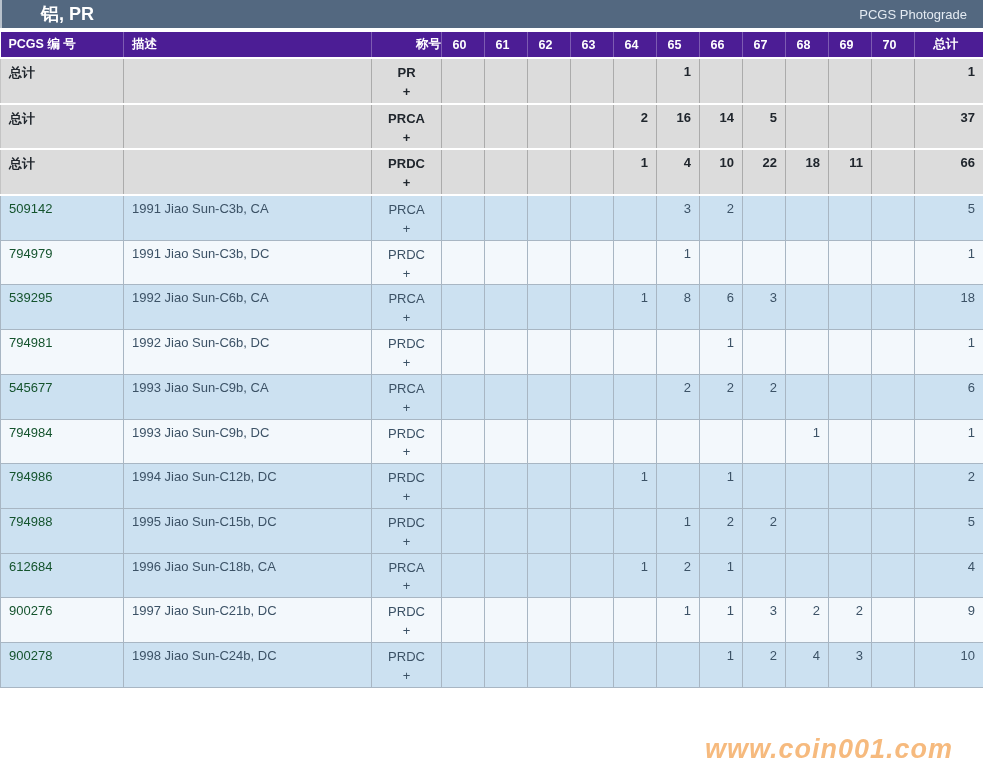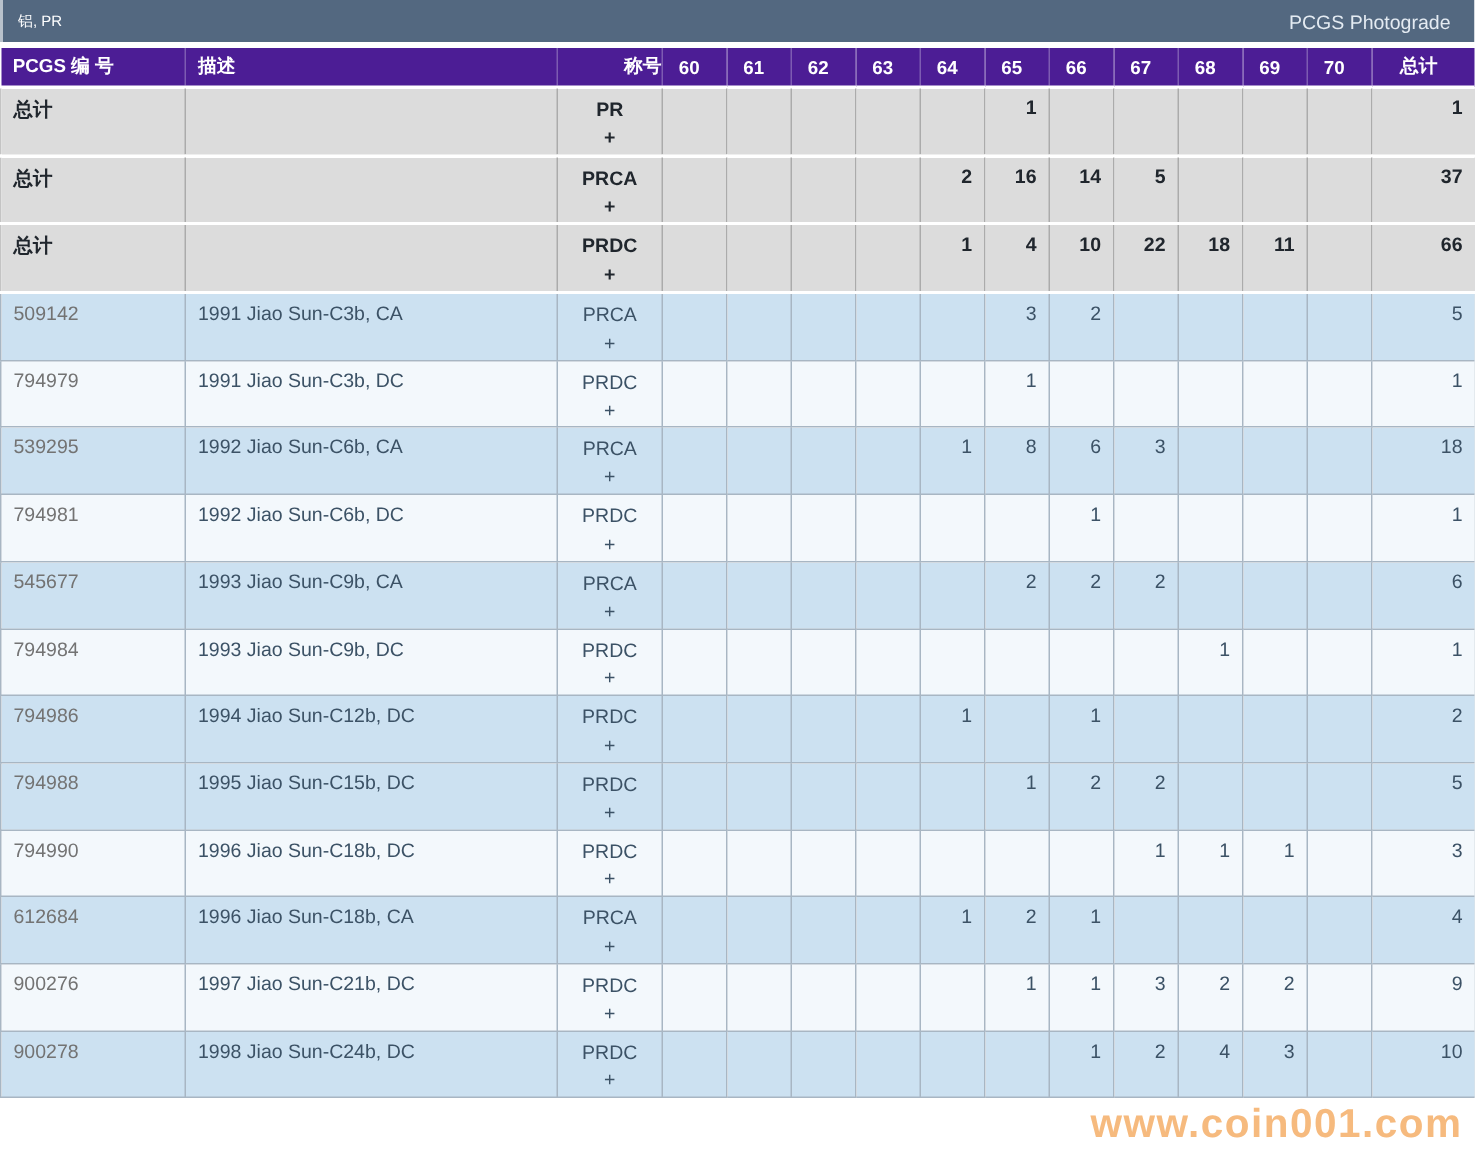--- a/index.html
+++ b/index.html
@@ -7,21 +7,21 @@
     width:983px;height:771px;position:relative;overflow:hidden;background:#ffffff;
     font-family:"Liberation Sans","DejaVu Sans",sans-serif;
     -webkit-font-smoothing:antialiased;
   }
   
   .titlebar{
     height:28px;background:#536880;display:flex;align-items:center;
     justify-content:space-between;padding:0 16px 0 10px;box-sizing:border-box;
     margin-bottom:4px;border-left:2px solid #b9c2cc;
   }
-  .titlebar .title{color:#ffffff;font-weight:normal;font-size:10px;}
+  .titlebar .title{color:#ffffff;font-weight:bold;font-size:18px;margin-left:29px;}
   .titlebar .right{color:#e4ebf2;font-size:13px;}
   
   table{border-collapse:collapse;table-layout:fixed;width:983px;}
   thead th{
     background:#4c1d95;color:#ffffff;font-size:12.5px;font-weight:bold;
     height:26px;padding:0;box-sizing:border-box;vertical-align:middle;
     border-right:1px solid rgba(255,255,255,0.28);
     border-bottom:2px solid #ffffff;white-space:nowrap;
   }
   thead th:last-child{border-right:none;}
@@ -40,25 +40,25 @@
   
   .total-row td{
     background:#dcdcdc;border-right:1px solid #ababab;border-bottom:2px solid #ffffff;
   }
   .total-row td:first-child{border-left:1px solid #c4c4c4;}
   .c-label{text-align:left;padding-left:8px;}
   .c-desc{text-align:left;padding-left:8px;}
   .c-desig{text-align:center;line-height:1.45;}
   .c-grade,.c-total{text-align:right;padding-right:8px;}
   .b{font-weight:bold;color:#20262d;}
-  .link{color:#737373;cursor:pointer;}
+  .link{color:#14532d;cursor:pointer;}
   
   .watermark{
-    position:absolute;right:8px;bottom:6px;font-size:27px;font-weight:bold;
-    color:rgba(243,166,90,0.78);letter-spacing:1px;pointer-events:none;
+    position:absolute;right:30px;bottom:6px;font-size:27px;font-weight:bold;
+    color:rgba(243,166,90,0.78);letter-spacing:1px;pointer-events:none;font-style:italic;
   }
 </style>
 </head>
 <body>
 
 <div class="titlebar">
   <span class="title">铝, PR</span>
   <span class="right">PCGS Photograde</span>
 </div>
 
@@ -313,40 +313,20 @@
         <td class="c-grade"></td>
         <td class="c-grade"></td>
         <td class="c-grade">1</td>
         <td class="c-grade">2</td>
         <td class="c-grade">2</td>
         <td class="c-grade"></td>
         <td class="c-grade"></td>
         <td class="c-grade"></td>
         <td class="c-total">5</td>
       </tr>
-      <tr class="row-light">
-        <td class="c-label"><span class="link">794990</span></td>
-        <td class="c-desc">1996 Jiao Sun-C18b, DC</td>
-        <td class="c-desig">
-          <div>PRDC</div>
-          <div>+</div>
-        </td>
-        <td class="c-grade"></td>
-        <td class="c-grade"></td>
-        <td class="c-grade"></td>
-        <td class="c-grade"></td>
-        <td class="c-grade"></td>
-        <td class="c-grade"></td>
-        <td class="c-grade"></td>
-        <td class="c-grade">1</td>
-        <td class="c-grade">1</td>
-        <td class="c-grade">1</td>
-        <td class="c-grade"></td>
-        <td class="c-total">3</td>
-      </tr>
       <tr class="row-blue">
         <td class="c-label"><span class="link">612684</span></td>
         <td class="c-desc">1996 Jiao Sun-C18b, CA</td>
         <td class="c-desig">
           <div>PRCA</div>
           <div>+</div>
         </td>
         <td class="c-grade"></td>
         <td class="c-grade"></td>
         <td class="c-grade"></td>

